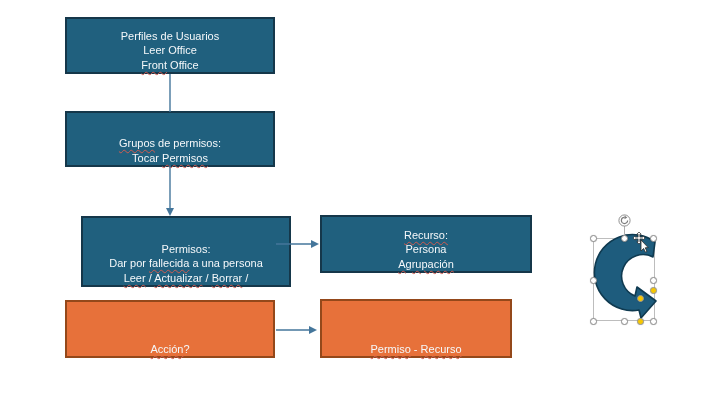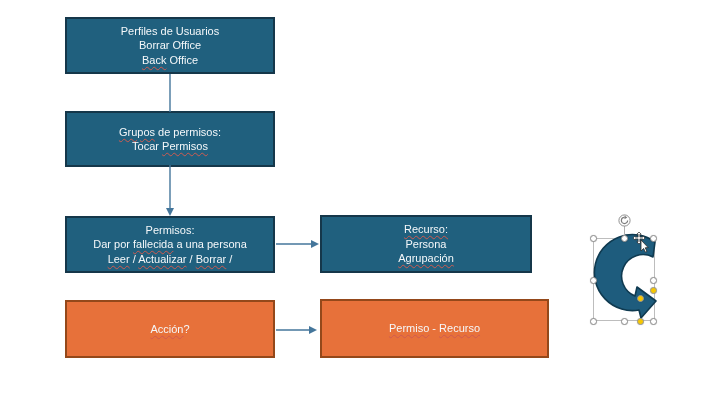--- a/index.html
+++ b/index.html
@@ -1,21 +1,21 @@
 <!DOCTYPE html>
 <html><head>
 <meta charset="utf-8">
 <style>
   html,body{margin:0;padding:0;background:#ffffff;}
   .canvas{
     position:relative;width:715px;height:400px;background:#ffffff;overflow:hidden;
     font-family:"Liberation Sans", sans-serif;
   }
   .box{
-    position:absolute;display:flex;flex-direction:column;justify-content:center;
+    position:absolute;display:flex;flex-direction:column;justify-content:flex-end;
     align-items:center;text-align:center;color:#f5f8fa;font-size:11px;line-height:14.5px;
     box-sizing:border-box;
   }
   .box.teal{background:#20607E;border:2px solid #15374A;}
   .box.orange{background:#E7713A;border:2px solid #94481A;}
   .tline{white-space:nowrap;}
   .seg{white-space:pre;}
   .sp{
     text-decoration-line:underline;
     text-decoration-style:wavy;
@@ -39,46 +39,46 @@
   .rot{position:absolute;left:24px;top:-25px;width:13px;height:13px;}
   .cursor{position:absolute;left:38px;top:-7px;width:18px;height:22px;}
 </style>
 </head>
 <body>
 
 <div class="canvas">
 
   <div class="box teal" style="left:65px;top:17px;width:210px;height:57px">
     <div class="tline"><span class="seg">Perfiles de Usuarios</span></div>
-    <div class="tline"><span class="seg">Borrar Office</span></div>
-    <div class="tline"><span class="seg sp">Back</span><span class="seg"> Office</span></div>
+    <div class="tline"><span class="seg">Leer Office</span></div>
+    <div class="tline"><span class="seg sp">Front</span><span class="seg"> Office</span></div>
   </div>
 
   <div class="box teal" style="left:65px;top:111px;width:210px;height:56px">
     <div class="tline"><span class="seg sp">Grupos</span><span class="seg"> de permisos:</span></div>
     <div class="tline"><span class="seg">Tocar </span><span class="seg sp">Permisos</span></div>
   </div>
 
-  <div class="box teal" style="left:65px;top:216px;width:210px;height:57px">
+  <div class="box teal" style="left:81px;top:216px;width:210px;height:71px">
     <div class="tline"><span class="seg">Permisos:</span></div>
     <div class="tline"><span class="seg">Dar por </span><span class="seg sp">fallecida</span><span class="seg"> a una persona</span></div>
     <div class="tline"><span class="seg sp">Leer</span><span class="seg"> / </span><span class="seg sp">Actualizar</span><span class="seg"> / </span><span class="seg sp">Borrar</span><span class="seg"> /</span></div>
   </div>
 
   <div class="box teal" style="left:320px;top:215px;width:212px;height:58px">
     <div class="tline"><span class="seg sp">Recurso:</span></div>
     <div class="tline"><span class="seg">Persona</span></div>
     <div class="tline"><span class="seg sp">Agrupación</span></div>
   </div>
 
   <div class="box orange" style="left:65px;top:300px;width:210px;height:58px">
     <div class="tline"><span class="seg sp">Acción</span><span class="seg">?</span></div>
   </div>
 
-  <div class="box orange" style="left:320px;top:299px;width:229px;height:59px">
+  <div class="box orange" style="left:320px;top:299px;width:192px;height:59px">
     <div class="tline"><span class="seg sp">Permiso</span><span class="seg"> - </span><span class="seg sp">Recurso</span></div>
   </div>
 
   <svg class="connectors" width="715" height="400">
     <g>
       <line x1="170" y1="74" x2="170" y2="112" stroke="#44769B" stroke-width="1.4"></line>
     </g>
     <g>
       <line x1="170" y1="165" x2="170" y2="209" stroke="#44769B" stroke-width="1.4"></line>
       <polygon points="166,208 174,208 170,216" fill="#44769B"></polygon>

